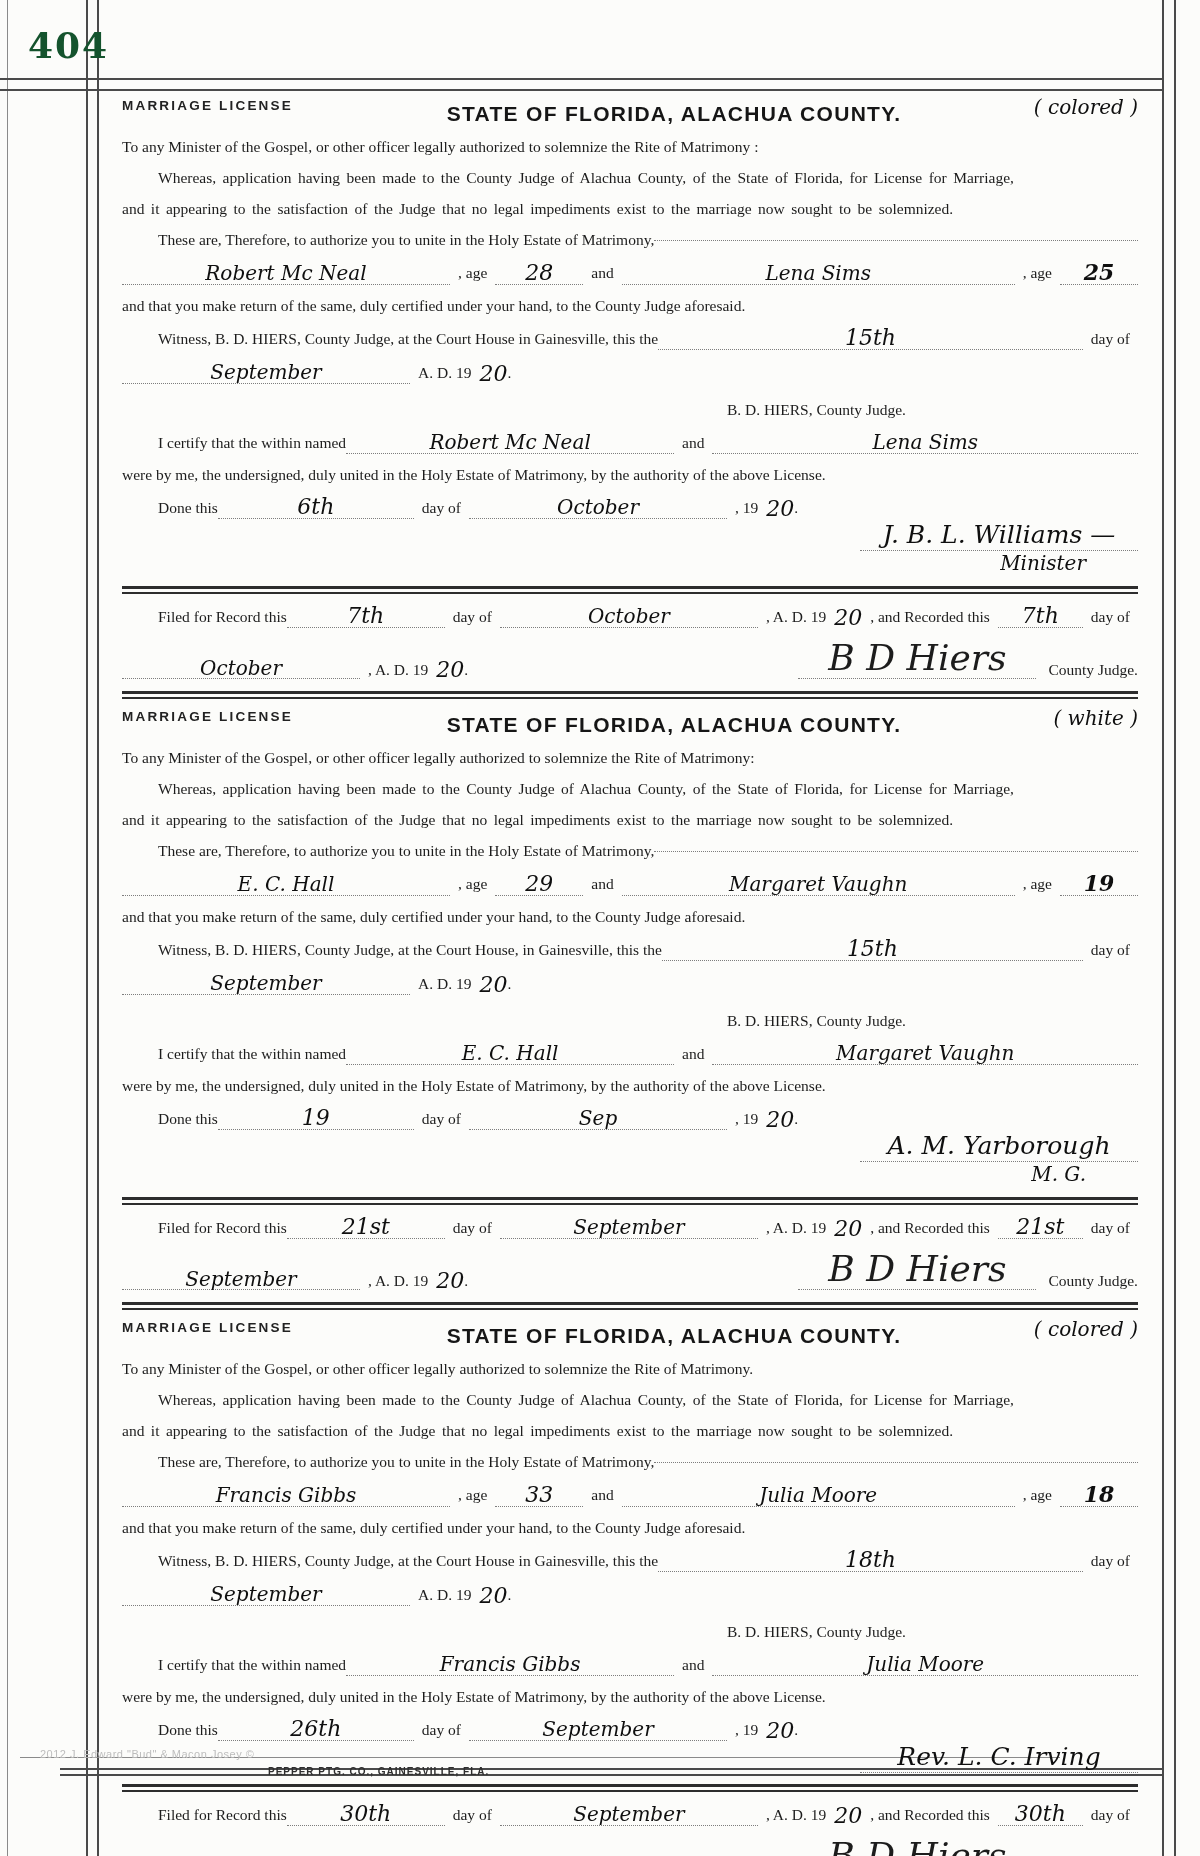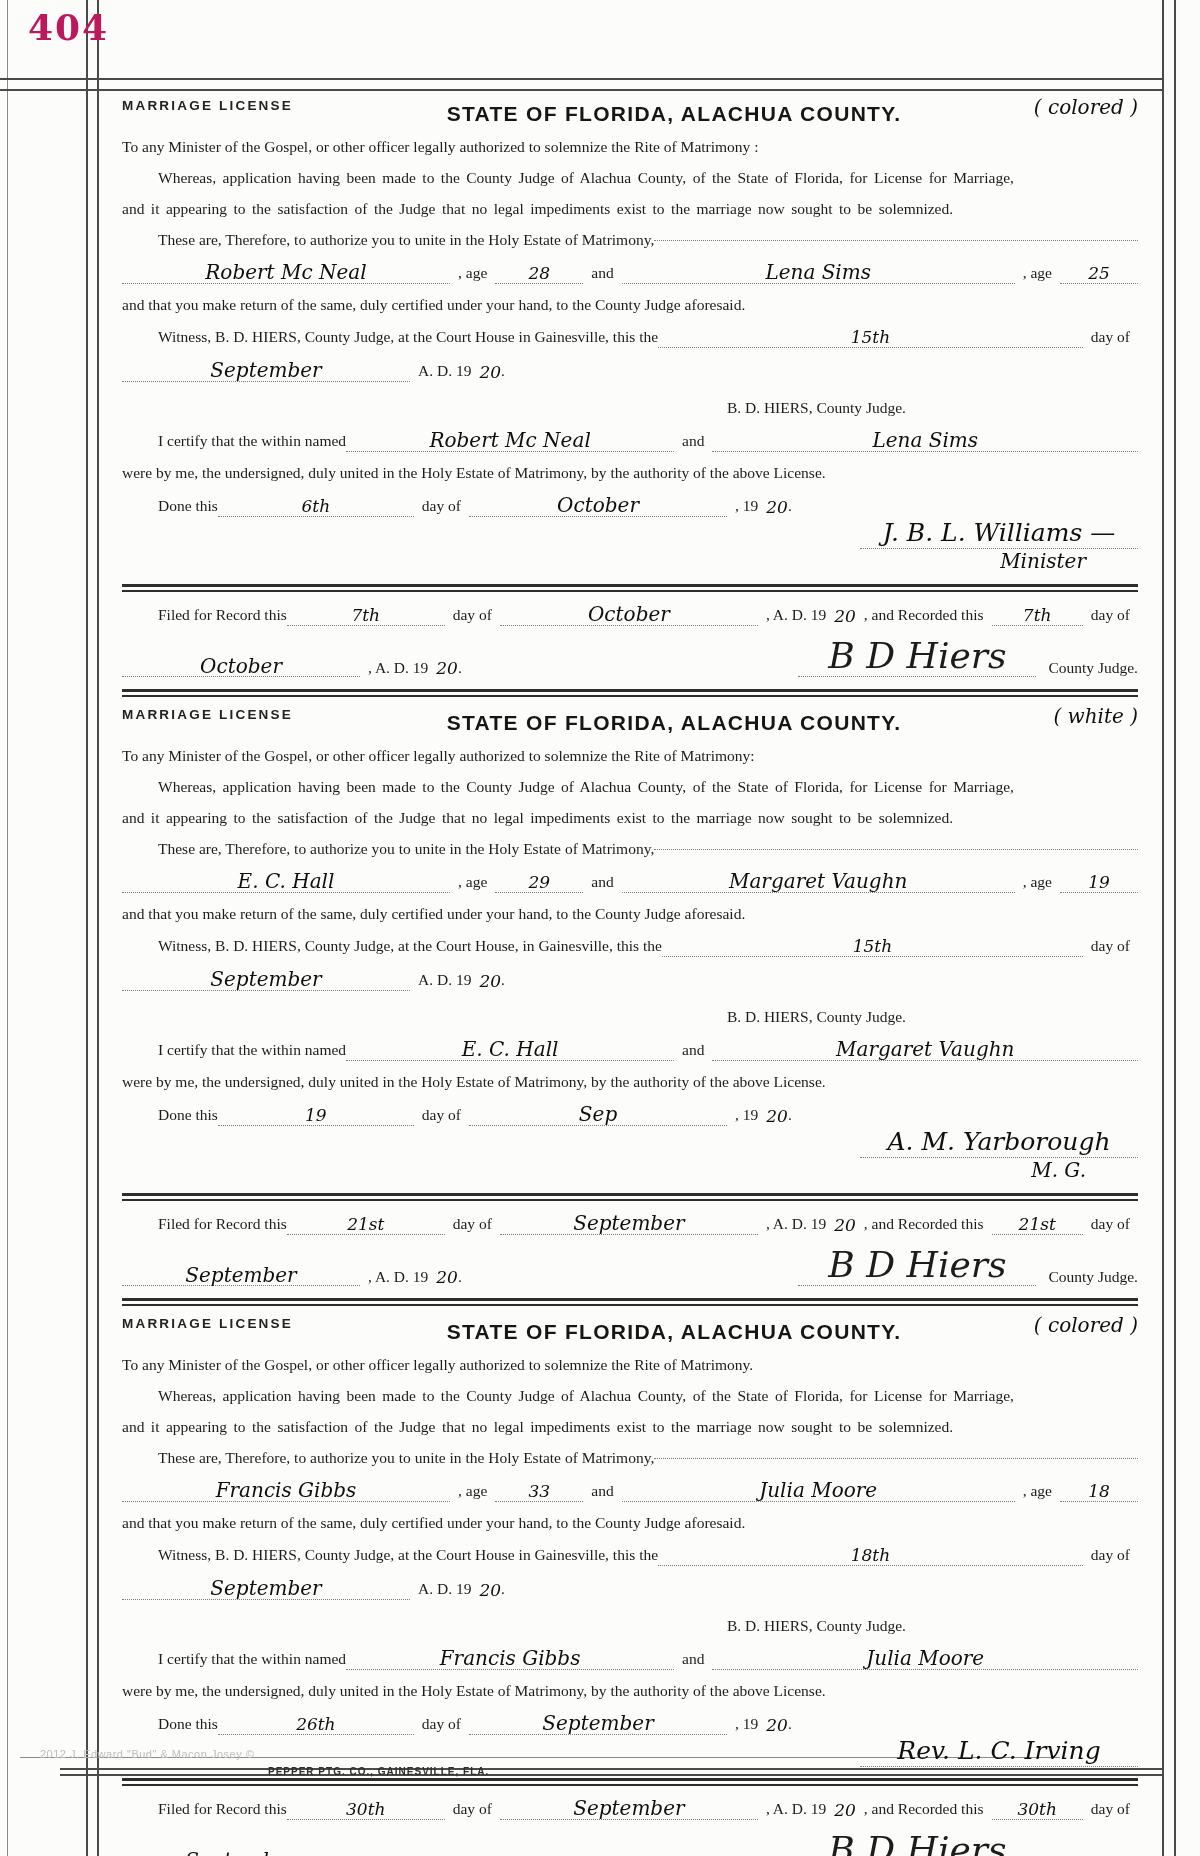--- a/index.html
+++ b/index.html
@@ -7,40 +7,40 @@
     width:1200px;height:1856px;position:relative;overflow:hidden;
     background:#fcfcfa;color:#1c1c1c;
     font-family:"Liberation Serif", serif;
   }
   
   .vrule{position:absolute;top:0;bottom:0;width:2px;background:#4a4a4a;}
   .vrule.thin{width:1px;background:#8a8a8a;}
   .hrule{position:absolute;height:2px;background:#4a4a4a;}
   .hrule.thin{height:1px;background:#8a8a8a;}
   .pagenum{
-    position:absolute;left:28px;top:6px;
-    font:bold 36px "DejaVu Serif", serif;letter-spacing:2px;color:#be185d;
+    position:absolute;left:28px;top:24px;
+    font:bold 36px "DejaVu Serif", serif;letter-spacing:2px;color:#14532d;
   }
   .content{position:absolute;left:122px;top:88px;width:1016px;}
   
   .hdr{display:flex;align-items:flex-start;margin-top:6px;}
   .mlabel{font:bold 13.5px "Liberation Sans", sans-serif;letter-spacing:2.2px;color:#222;width:256px;margin-top:4px;}
   .heading{flex:1;text-align:center;font:bold 21px "Liberation Sans", sans-serif;letter-spacing:1.3px;color:#161616;margin-top:8px;}
   .race{width:168px;text-align:right;margin-top:2px;}
   .line{margin-top:11px;font-size:15.5px;line-height:20px;white-space:nowrap;}
   .flexline{display:flex;align-items:center;}
   .indent{padding-left:36px;}
   .just{word-spacing:2.6px;}
   .fill{border-bottom:1px dotted #7d7d7d;text-align:center;}
   .grow{flex:1;}
-  .w80{width:78px;}.w90{width:88px;}.w160{width:158px;}
+  .w80{width:78px;font-weight:bold;}.w90{width:88px;}.w160{width:158px;}
   .w200{width:196px;}.w240{width:238px;}.w260{width:258px;}.w290{width:288px;}.w330{width:328px;}
   .lbl{padding:0 8px;flex:0 0 auto;}
   .hw{font-family:"DejaVu Serif", serif;font-style:italic;color:#0f0f0f;font-size:20px;line-height:20px;position:relative;top:1px;}
-  .hw-sm{font-size:17px;}
+  .hw-sm{font-size:22px;}
   .judge-line{text-align:right;padding-right:232px;margin-top:16px;}
   .officiant{display:flex;flex-direction:column;align-items:flex-end;margin-top:0px;}
   .officiant .sig{font-size:25px;border-bottom:1px dotted #7d7d7d;min-width:250px;text-align:center;padding:0 14px;line-height:30px;}
   .officiant .title{font-size:20px;padding-right:52px;line-height:24px;}
   .rule{margin-top:12px;border-top:3px solid #2d2d2d;border-bottom:2px solid #2d2d2d;height:3px;}
   .filed2{display:flex;align-items:flex-end;margin-top:10px;}
   .jsig-wrap{margin-left:auto;display:flex;align-items:flex-end;text-align:right;}
   .jsig{font-family:"DejaVu Serif", serif;font-style:italic;font-size:36px;line-height:40px;
         border-bottom:1px dotted #7d7d7d;padding:0 30px;}
   .cj{padding-left:12px;font-size:15.5px;}

